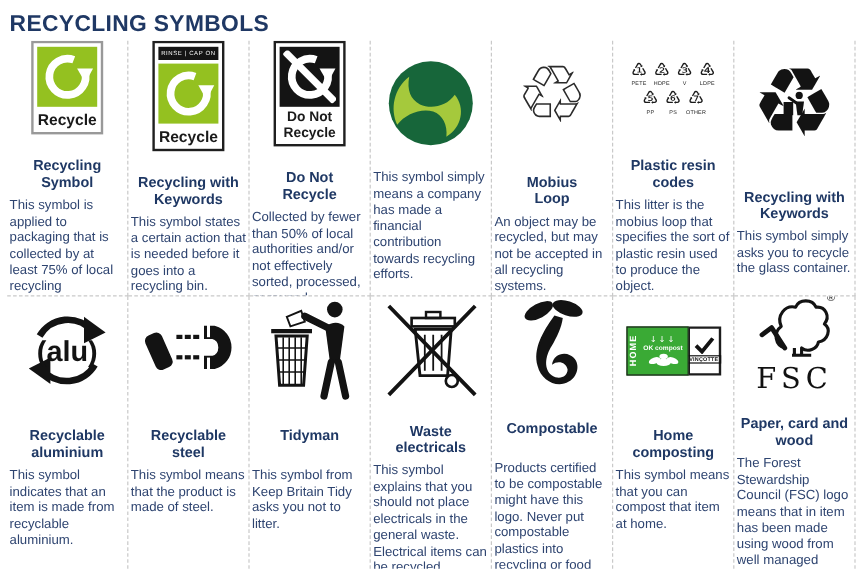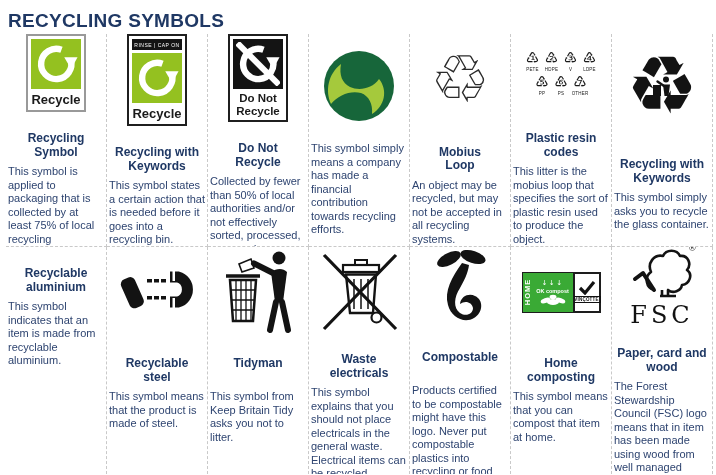--- a/index.html
+++ b/index.html
@@ -206,20 +206,29 @@
             <rect x="2" y="9" width="8" height="11" fill="#131313"></rect>
           </svg>
         </div>
       </div>
       <div class="cell-title">Recycling with
 Keywords</div>
       <div class="cell-desc">This symbol simply asks you to recycle the glass container.</div>
     </div>
 
     <div class="cell">
+      <div class="icon-area">
+        <svg width="74" height="74" viewBox="0 0 74 74">
+          <path d="M 14 25 A 27 27 0 0 1 58 21" fill="none" stroke="#131313" stroke-width="5.5"></path>
+          <polygon points="51,9 69,22 51,31" fill="#131313"></polygon>
+          <path d="M 60 49 A 27 27 0 0 1 16 53" fill="none" stroke="#131313" stroke-width="5.5"></path>
+          <polygon points="23,65 5,52 23,43" fill="#131313"></polygon>
+          <text x="37" y="46" font-size="24" text-anchor="middle" font-weight="bold" fill="#131313">(alu)</text>
+        </svg>
+      </div>
       <div class="cell-title">Recyclable
 aluminium</div>
       <div class="cell-desc">This symbol indicates that an item is made from recyclable aluminium.</div>
     </div>
 
     <div class="cell">
       <div class="icon-area">
         <svg width="80" height="54" viewBox="0 0 80 54">
           <g transform="rotate(-24 16 28)">
             <rect x="8" y="12" width="15" height="31" rx="5" fill="#131313"></rect>

